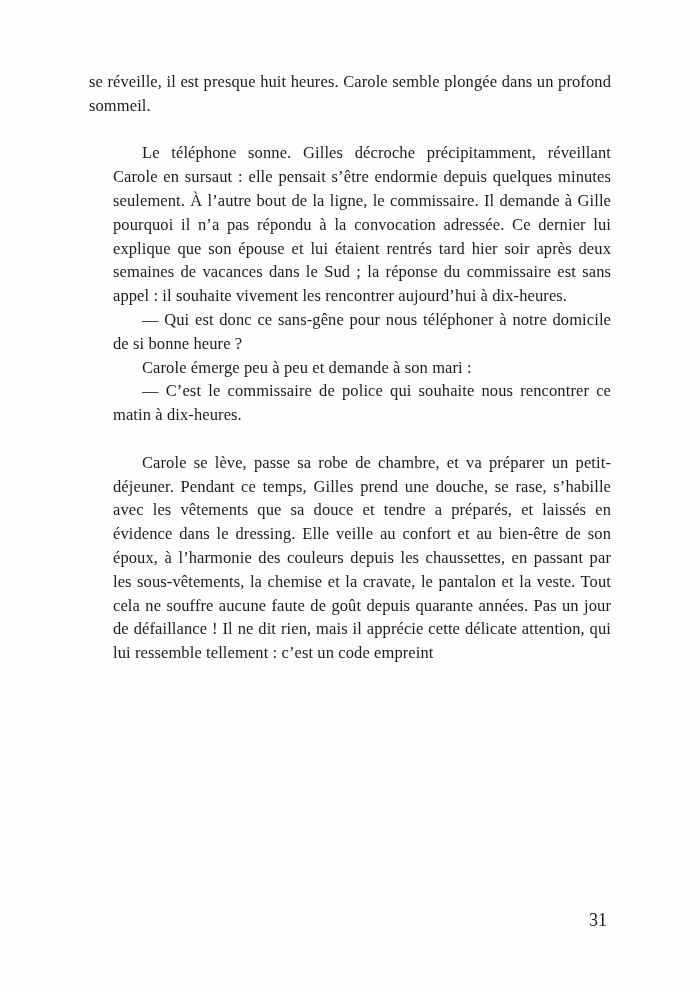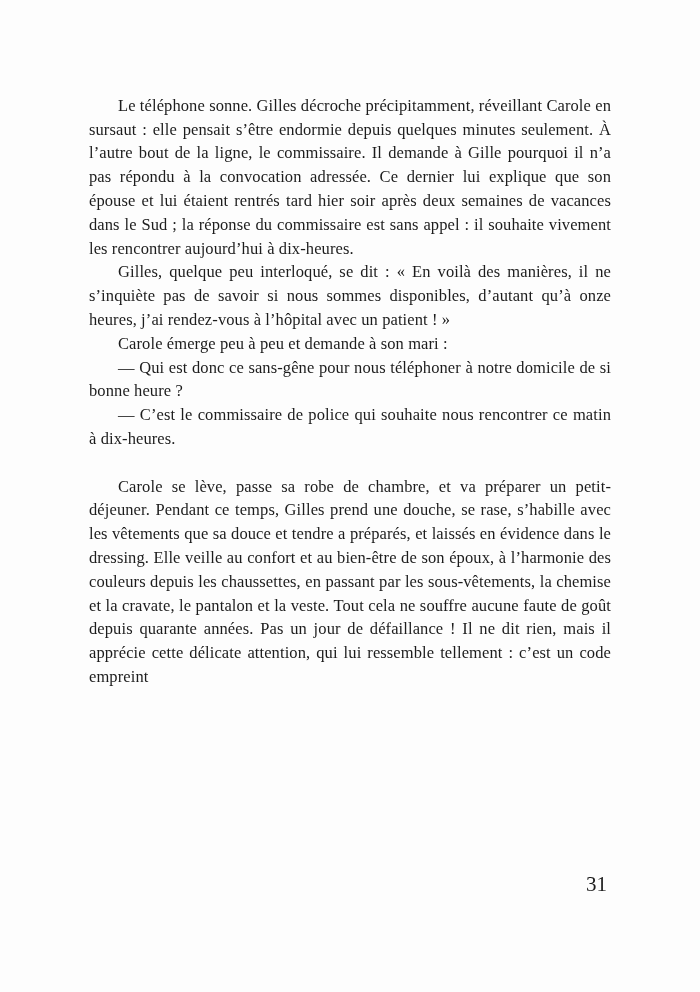--- a/index.html
+++ b/index.html
@@ -29,38 +29,39 @@
     line-height: 23.8px;
     text-align: justify;
     letter-spacing: 0.1px;
   }
   .text-block p {
     margin: 0;
     padding: 0;
   }
   .text-block p.indent {
     text-indent: 29px;
+    margin-left: 24px;
   }
   .text-block p.spaced {
     margin-top: 23.8px;
   }
   .page-number {
     position: absolute;
     right: 93px;
-    top: 873px;
-    font-size: 21px;
+    top: 909px;
+    font-size: 18px;
     line-height: 23.8px;
   }
 </style>
 </head>
 <body>
 
 <div class="book-page">
   <div class="text-block">
+      <p class="">se réveille, il est presque huit heures. Carole semble plongée dans un profond sommeil.</p>
       <p class="indent spaced">Le téléphone sonne. Gilles décroche précipitamment, réveillant Carole en sursaut&nbsp;: elle pensait s’être endormie depuis quelques minutes seulement. À l’autre bout de la ligne, le commissaire. Il demande à Gille pourquoi il n’a pas répondu à la convocation adressée. Ce dernier lui explique que son épouse et lui étaient rentrés tard hier soir après deux semaines de vacances dans le Sud&nbsp;; la réponse du commissaire est sans appel&nbsp;: il souhaite vivement les rencontrer aujourd’hui à dix-heures.</p>
-      <p class="indent">Gilles, quelque peu interloqué, se dit&nbsp;: «&nbsp;En voilà des manières, il ne s’inquiète pas de savoir si nous sommes disponibles, d’autant qu’à onze heures, j’ai rendez-vous à l’hôpital avec un patient&nbsp;!&nbsp;»</p>
+      <p class="indent">—&nbsp;Qui est donc ce sans-gêne pour nous téléphoner à notre domicile de si bonne heure&nbsp;?</p>
       <p class="indent">Carole émerge peu à peu et demande à son mari&nbsp;:</p>
-      <p class="indent">—&nbsp;Qui est donc ce sans-gêne pour nous téléphoner à notre domicile de si bonne heure&nbsp;?</p>
       <p class="indent">—&nbsp;C’est le commissaire de police qui souhaite nous rencontrer ce matin à dix-heures.</p>
       <p class="indent spaced">Carole se lève, passe sa robe de chambre, et va préparer un petit-déjeuner. Pendant ce temps, Gilles prend une douche, se rase, s’habille avec les vêtements que sa douce et tendre a préparés, et laissés en évidence dans le dressing. Elle veille au confort et au bien-être de son époux, à l’harmonie des couleurs depuis les chaussettes, en passant par les sous-vêtements, la chemise et la cravate, le pantalon et la veste. Tout cela ne souffre aucune faute de goût depuis quarante années. Pas un jour de défaillance&nbsp;! Il ne dit rien, mais il apprécie cette délicate attention, qui lui ressemble tellement&nbsp;: c’est un code empreint</p>
     </div>
   <div class="page-number">31</div>
 </div>
 
 </body></html>

